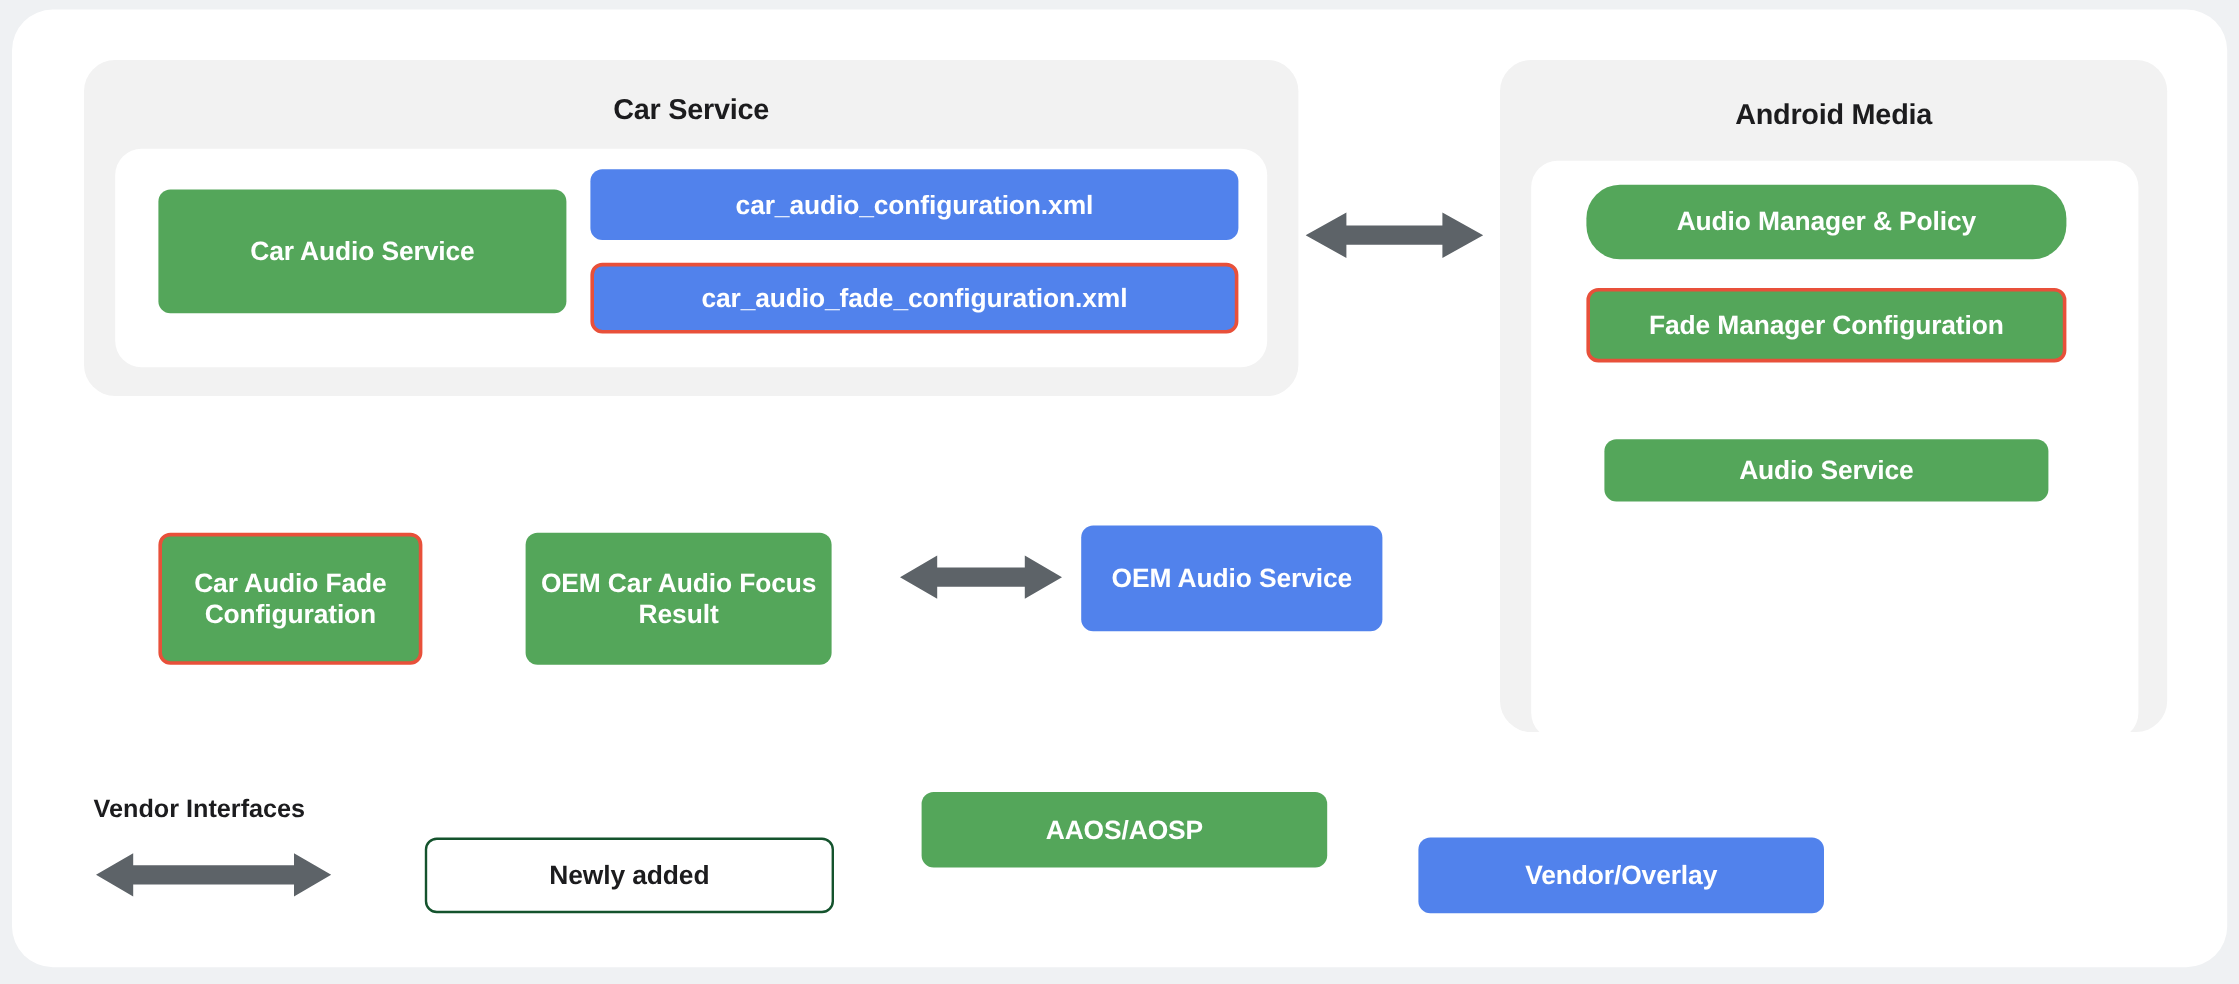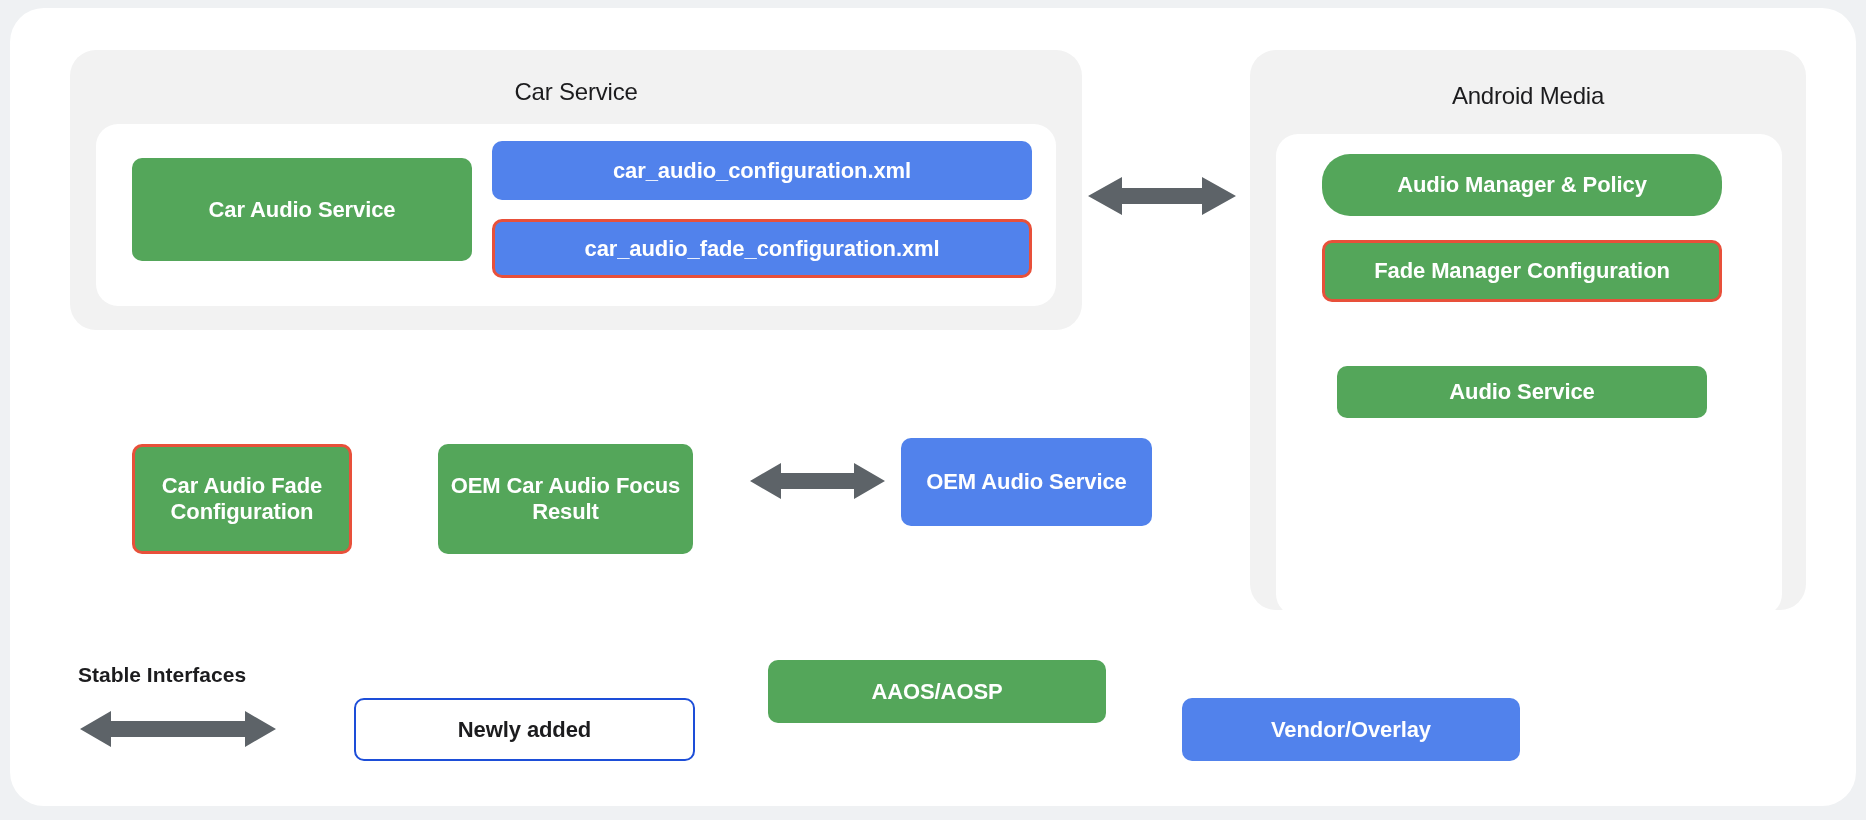--- a/index.html
+++ b/index.html
@@ -30,21 +30,21 @@
     background: #f2f2f2;
     border-radius: 26px;
     box-sizing: border-box;
   }
   .group-title {
     position: absolute;
     left: 0;
     right: 0;
     text-align: center;
     font-size: 24px;
-    font-weight: normal;
+    font-weight: bold;
     color: #1c1c1e;
     letter-spacing: -0.2px;
   }
   .inner {
     position: absolute;
     background: #ffffff;
     border-radius: 22px;
     box-sizing: border-box;
   }
 
@@ -60,21 +60,21 @@
     color: #ffffff;
     font-size: 22px;
     font-weight: bold;
     line-height: 1.18;
     padding: 2px 8px;
     letter-spacing: -0.1px;
   }
   .node.green  { background: #54a65a; }
   .node.blue   { background: #5182ec; }
   .node.hi     { border: 3px solid #e8503a; }
-  .node.white  { background: #ffffff; color: #1c1c1e; border: 2px solid #1d4ed8; font-weight: bold; }
+  .node.white  { background: #ffffff; color: #1c1c1e; border: 2px solid #14532d; font-weight: bold; }
 
   
   .arrow { position: absolute; }
   .arrow svg { display: block; }
 
   
   .legend-label {
     position: absolute;
     font-size: 21px;
     font-weight: bold;
@@ -141,21 +141,21 @@
       <path d="M0 22 L34 3 L34 14 L114 14 L114 3 L148 22 L114 41 L114 30 L34 30 L34 41 Z" fill="#5d6368"></path>
     </svg>
   </div>
 
   <div class="arrow" style="left:740px; top:452px;">
     <svg width="135" height="42" viewBox="0 0 135 42" xmlns="http://www.w3.org/2000/svg">
       <path d="M0 21 L31 3 L31 13 L104 13 L104 3 L135 21 L104 39 L104 29 L31 29 L31 39 Z" fill="#5d6368"></path>
     </svg>
   </div>
 
-  <div class="legend-label" style="left:68px; top:655px;">Stable Interfaces</div>
+  <div class="legend-label" style="left:68px; top:655px;">Vendor Interfaces</div>
 
   <div class="arrow" style="left:70px; top:700px;">
     <svg width="196" height="42" viewBox="0 0 196 42" xmlns="http://www.w3.org/2000/svg">
       <path d="M0 21 L31 3 L31 13 L165 13 L165 3 L196 21 L165 39 L165 29 L31 29 L31 39 Z" fill="#5d6368"></path>
     </svg>
   </div>
 
   <div class="node white" style="left:344px; top:690px; width:341px; height:63px; font-size:22px;">
     <span>Newly added</span>
   </div>

